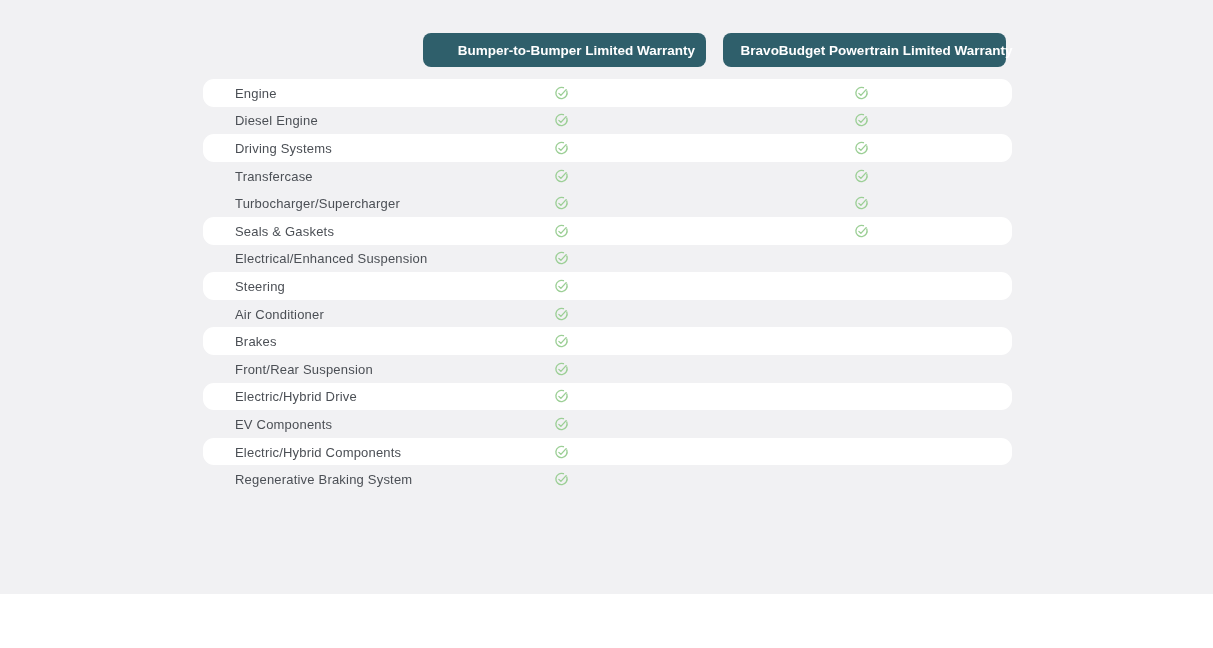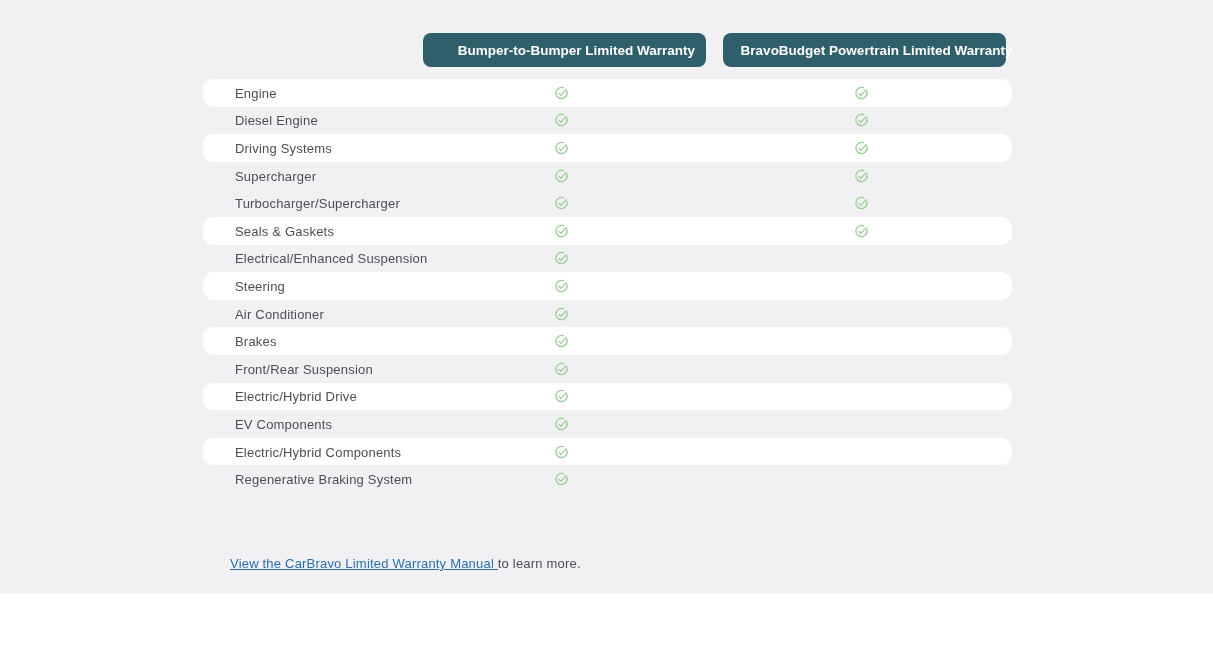--- a/index.html
+++ b/index.html
@@ -157,21 +157,21 @@
     </span>
     <span class="check-cell col-1">
       <svg viewBox="0 0 24 24" fill="none" stroke="#9ccf96" stroke-width="2.2" stroke-linecap="round" stroke-linejoin="round">
         <path d="M 20.46 8.92 A 9 9 0 1 1 15.08 3.54"></path>
         <path d="M 7.8 12.6 L 11 15.8 L 19.4 6.6"></path>
       </svg>
     </span>
   </div>
 
   <div class="row">
-    <span class="row-label">Supercharger</span>
+    <span class="row-label">Transfercase</span>
     <span class="check-cell col-0">
       <svg viewBox="0 0 24 24" fill="none" stroke="#9ccf96" stroke-width="2.2" stroke-linecap="round" stroke-linejoin="round">
         <path d="M 20.46 8.92 A 9 9 0 1 1 15.08 3.54"></path>
         <path d="M 7.8 12.6 L 11 15.8 L 19.4 6.6"></path>
       </svg>
     </span>
     <span class="check-cell col-1">
       <svg viewBox="0 0 24 24" fill="none" stroke="#9ccf96" stroke-width="2.2" stroke-linecap="round" stroke-linejoin="round">
         <path d="M 20.46 8.92 A 9 9 0 1 1 15.08 3.54"></path>
         <path d="M 7.8 12.6 L 11 15.8 L 19.4 6.6"></path>
@@ -305,16 +305,13 @@
     <span class="check-cell col-0">
       <svg viewBox="0 0 24 24" fill="none" stroke="#9ccf96" stroke-width="2.2" stroke-linecap="round" stroke-linejoin="round">
         <path d="M 20.46 8.92 A 9 9 0 1 1 15.08 3.54"></path>
         <path d="M 7.8 12.6 L 11 15.8 L 19.4 6.6"></path>
       </svg>
     </span>
 
   </div>
 </div>
 
-  <div class="footer-line">
-    <a class="manual-link">View the CarBravo Limited Warranty Manual </a><span>to learn more.</span>
-  </div>
 </div>
 
 </body></html>

